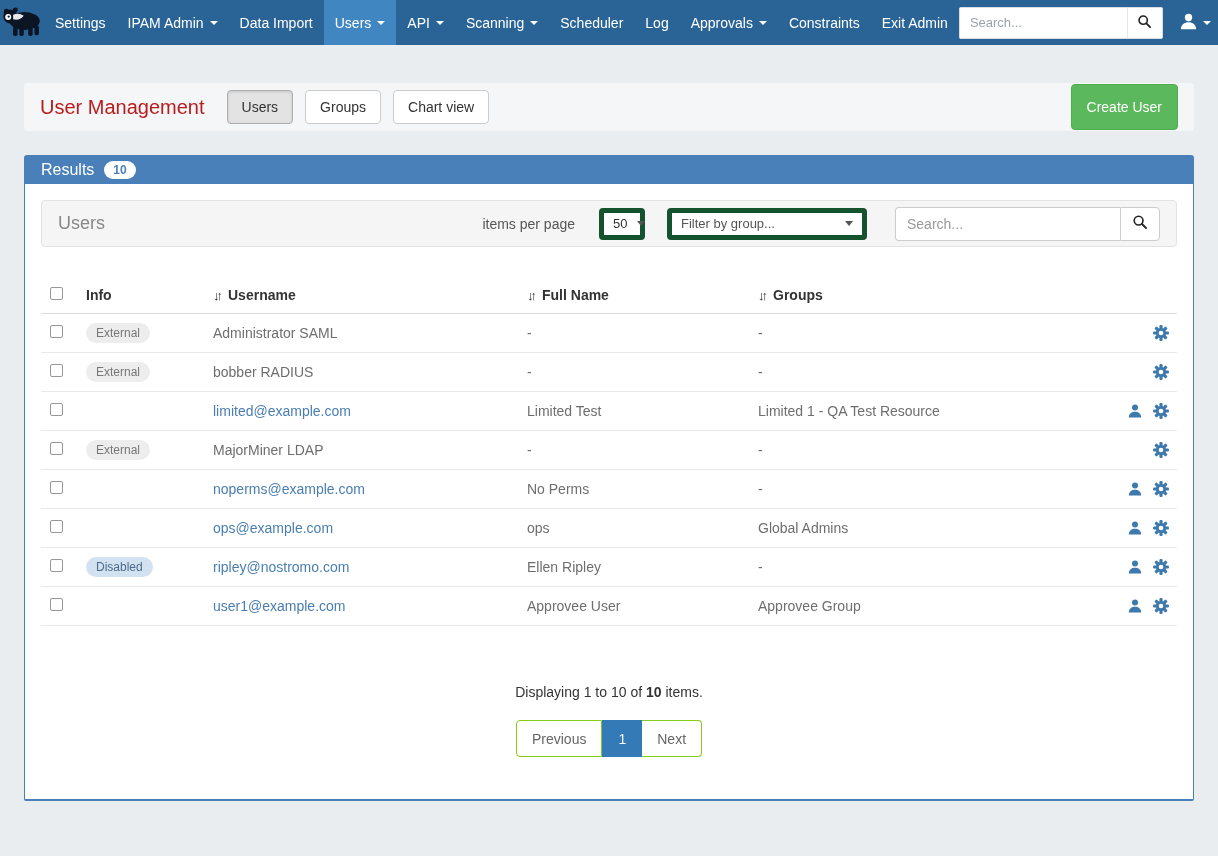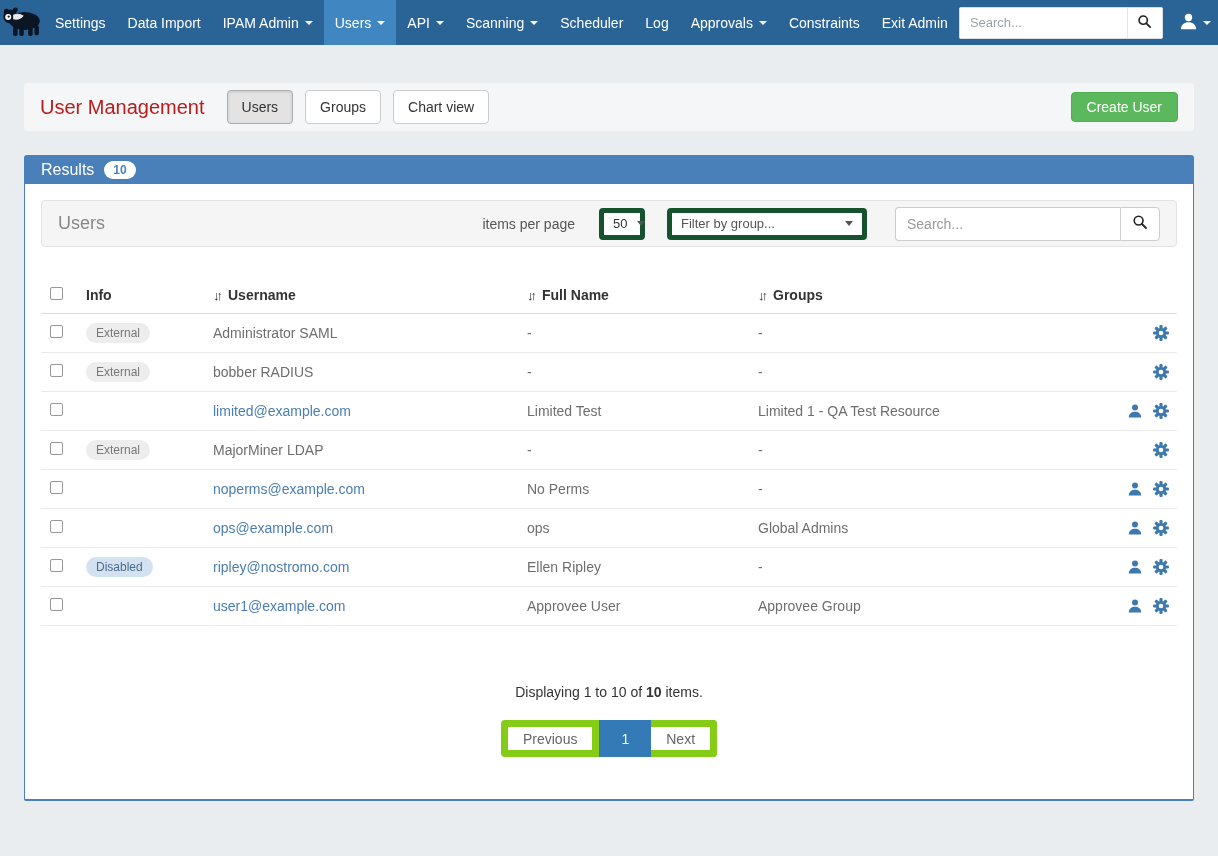--- a/index.html
+++ b/index.html
@@ -45,21 +45,21 @@
     margin:38px 24px 24px 24px; height:48px; background:#f5f6f7; border-radius:3px;
     display:flex; align-items:center; padding:0 16px; gap:12px;
   }
   .page-title { font-size:20px; color:#b91c1c; margin-right:10px; white-space:nowrap; }
   .view-btn {
     height:34px; padding:0 14px; background:#fff; border:1px solid #ccc; border-radius:4px;
     font-size:14px; color:#333; cursor:pointer; font-family:inherit;
   }
   .view-btn.active { background:#e3e3e3; border-color:#adadad; box-shadow:inset 0 1px 3px rgba(0,0,0,.12); }
   .create-btn {
-    margin-left:auto; height:30px; padding:0 15px; background:#5cb85c; border:1px solid #4cae4c;
+    margin-left:auto; height:46px; padding:0 15px; background:#5cb85c; border:1px solid #4cae4c;
     border-radius:4px; color:#fff; font-size:14px; cursor:pointer; font-family:inherit;
   }
 
   
   .panel {
     margin:0 24px; background:#fff; border:1px solid #4a80ba; border-bottom-width:2px;
     border-radius:3px 3px 2px 2px;
   }
   .panel-header {
     height:28px; background:#4a80ba; display:flex; align-items:center; padding:0 16px; gap:10px;
@@ -122,21 +122,21 @@
   .badge-external { background:#ededed; color:#777; }
   .badge-disabled { background:#d3e2f0; color:#4a6b8c; }
   .actions { display:flex; justify-content:flex-end; align-items:center; gap:10px; padding-right:8px; }
   .row-icon { width:16px; height:16px; display:flex; cursor:pointer; }
 
   
   .paging { margin-top:58px; text-align:center; }
   .paging-summary { font-size:14px; color:#333; }
   .pager { display:inline-flex; margin-top:20px; }
   .page-btn {
-    height:37px; padding:0 15px; background:#fff; border:7px solid #84cc16; font-size:14px;
+    height:37px; padding:0 15px; background:#fff; border:1px solid #84cc16; font-size:14px;
     color:#666; display:flex; align-items:center; cursor:pointer; font-family:inherit;
   }
   .page-btn.prev { border-radius:4px 0 0 4px; }
   .page-btn.next { border-radius:0 4px 4px 0; border-left:none; }
   .page-btn.current { background:#337ab7; border-color:#337ab7; color:#fff; cursor:default; }
 </style>
 </head>
 <body>
 
 <div class="navbar">
@@ -158,25 +158,25 @@
         <path d="M14 11 q6 -3 12 1 q-5 6 -12 4 z" fill="#fff" opacity="0.9"></path>
       </svg>
     </span>
   </div>
 
   <div class="nav-items" id="nav-items">
       <div class="nav-item">
         <span>Settings</span>
       </div>
       <div class="nav-item">
-        <span>Data Import</span>
-      </div>
-      <div class="nav-item">
         <span>IPAM Admin</span>
         <span class="caret"></span>
+      </div>
+      <div class="nav-item">
+        <span>Data Import</span>
       </div>
       <div class="nav-item active">
         <span>Users</span>
         <span class="caret"></span>
       </div>
       <div class="nav-item">
         <span>API</span>
         <span class="caret"></span>
       </div>
       <div class="nav-item">

